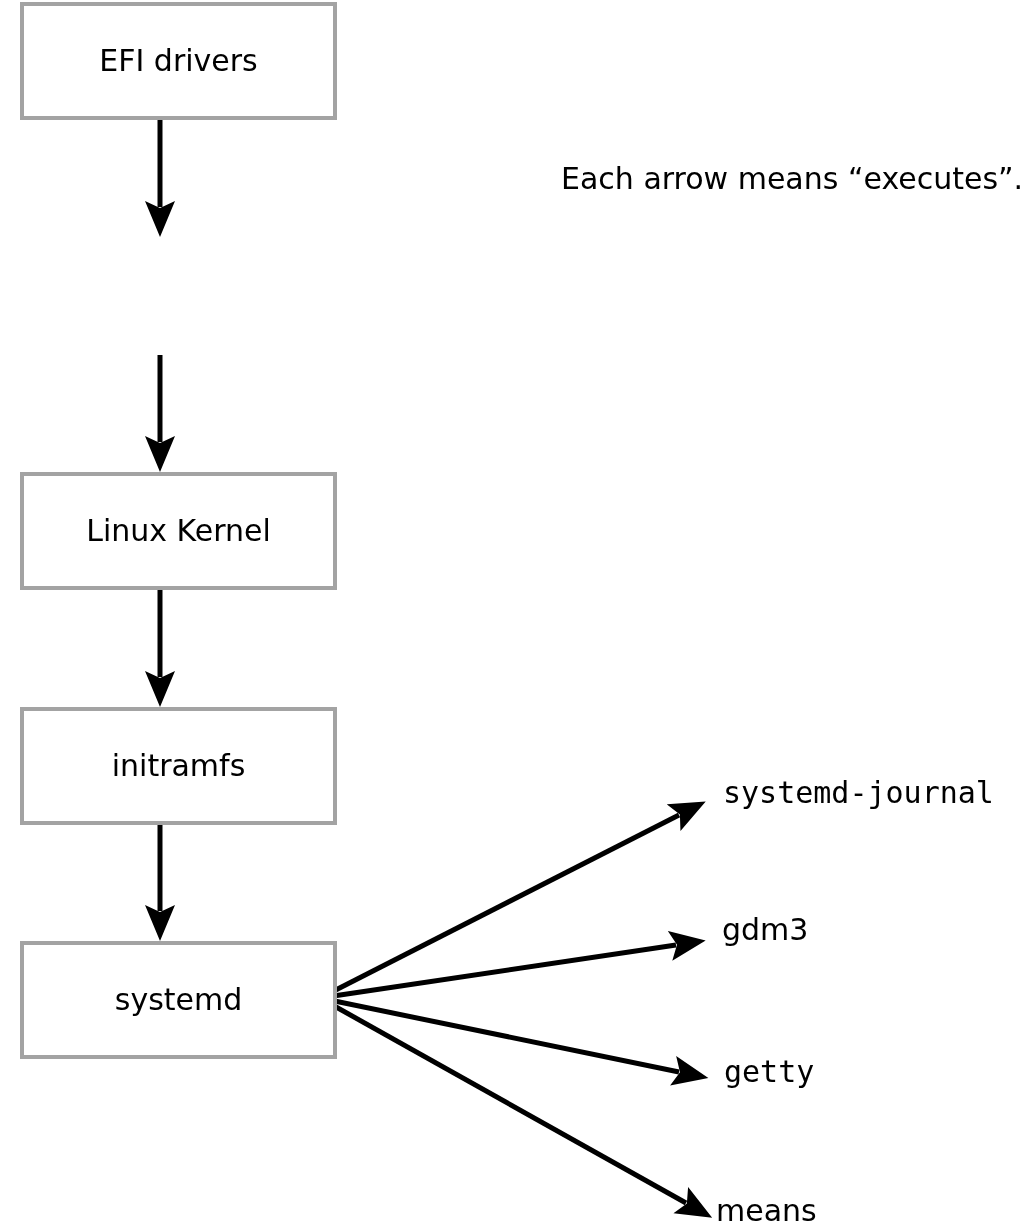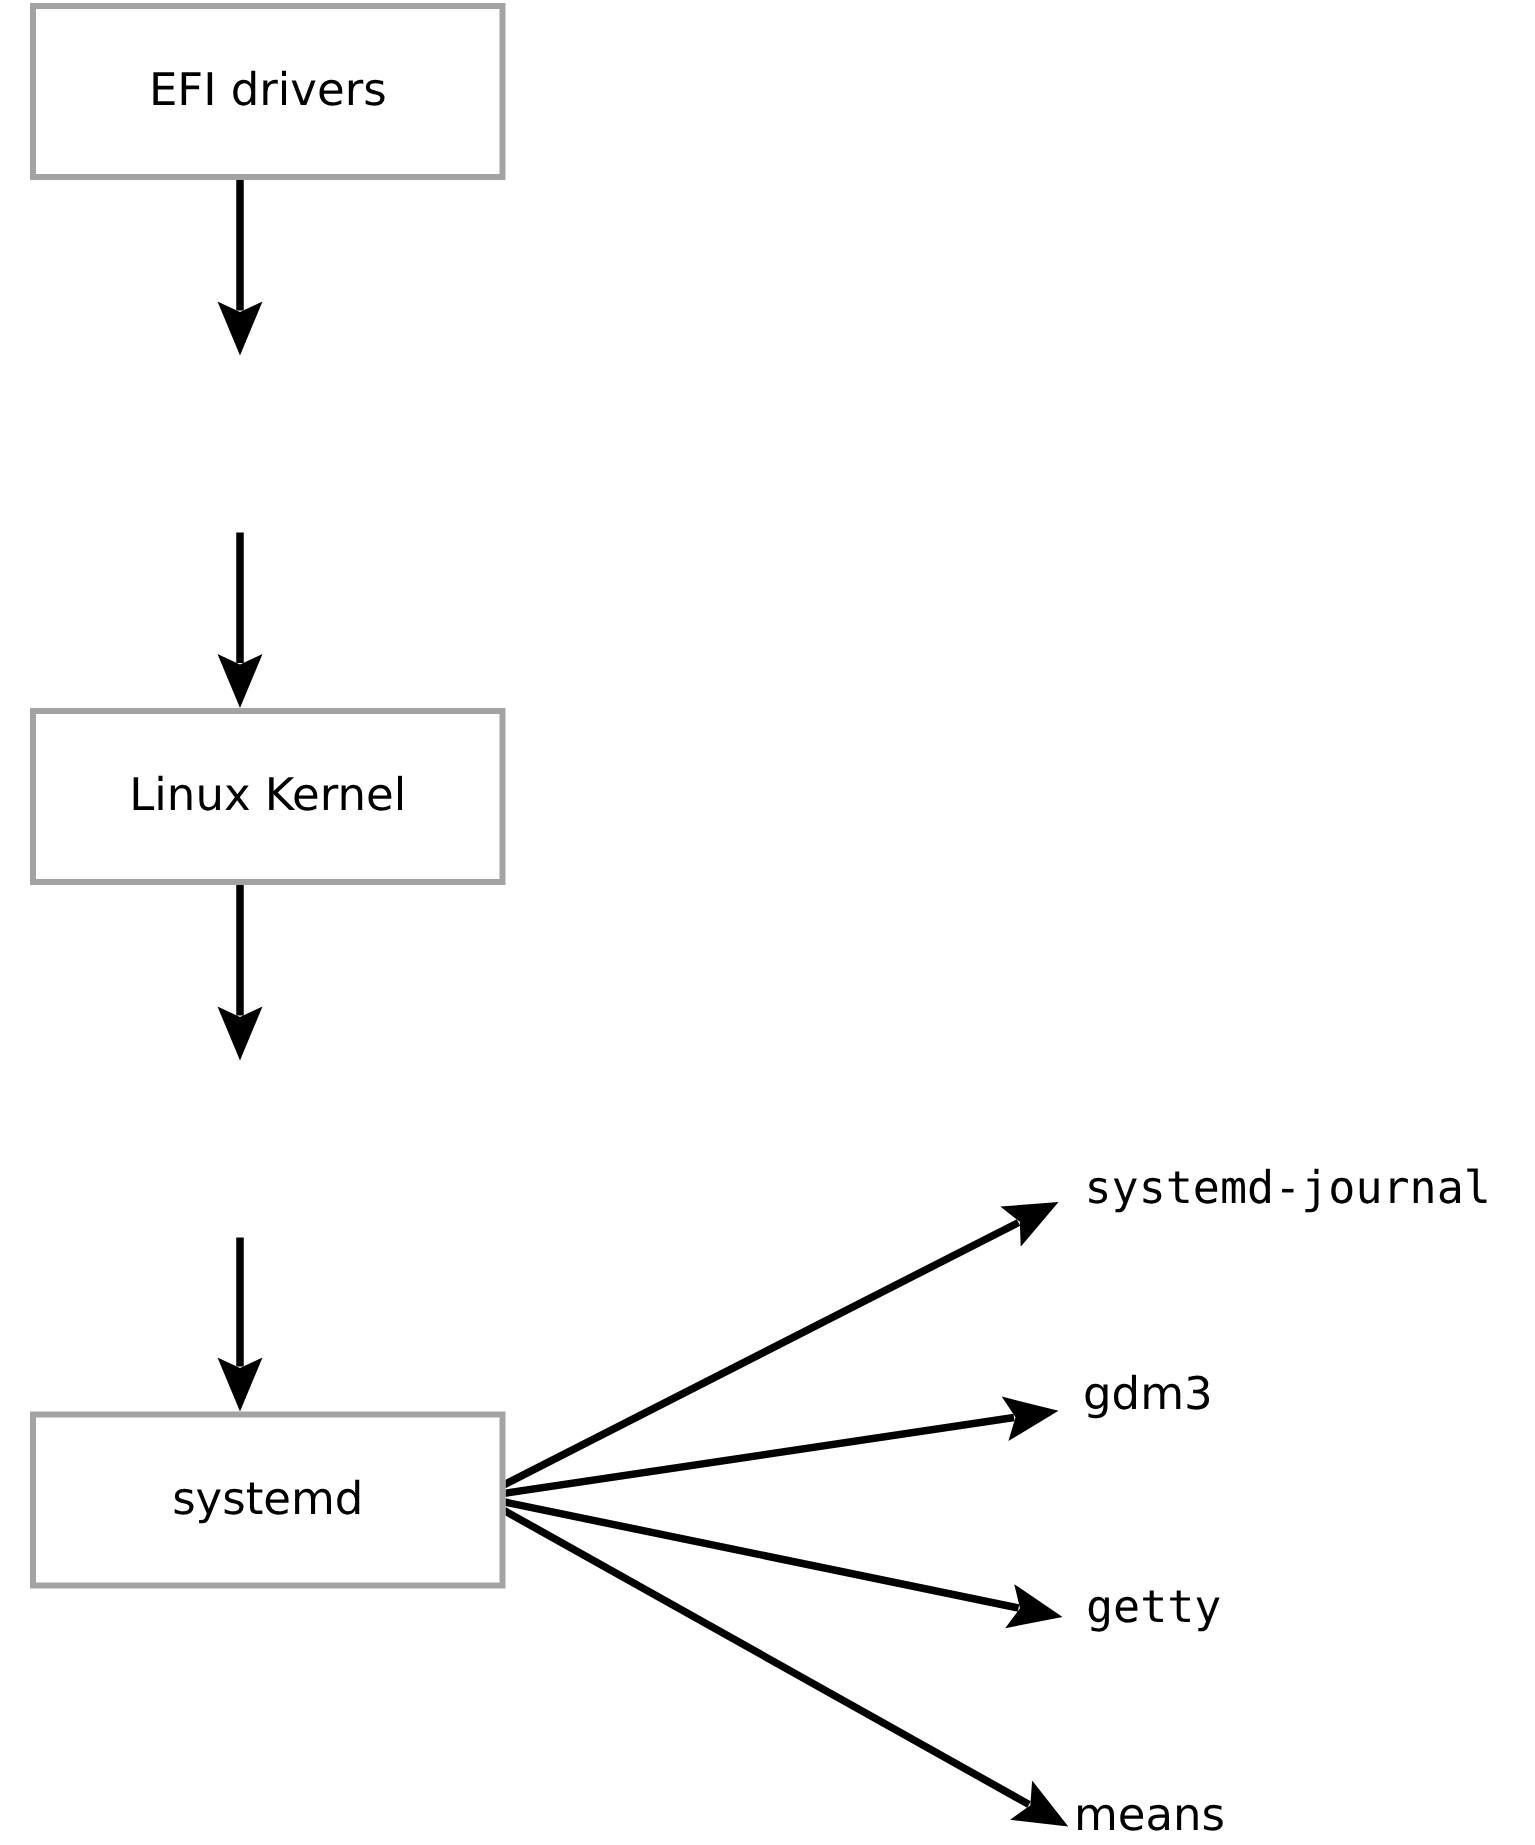--- a/index.html
+++ b/index.html
@@ -98,23 +98,27 @@
     <line x1="320" y1="998" x2="679" y2="1072" marker-end="url(#ah)"></line>
     <line x1="320" y1="998" x2="686" y2="1203" marker-end="url(#ah)"></line>
   </svg>
 
   <div class="node-box" id="box-efi">
     <span class="node-label">EFI drivers</span>
   </div>
   <div class="node-box" id="box-kernel">
     <span class="node-label">Linux Kernel</span>
   </div>
+  <div class="node-box" id="box-initramfs">
+    <span class="node-label">initramfs</span>
+  </div>
   <div class="node-box" id="box-systemd">
     <span class="node-label">systemd</span>
   </div>
 
+  <div class="annotation">Each arrow means “executes”.</div>
 
   <div class="spawn-label mono" id="spawn-label-journal">systemd-journal</div>
   <div class="spawn-label sans" id="spawn-label-gdm3">gdm3</div>
   <div class="spawn-label mono" id="spawn-label-getty">getty</div>
   <div class="spawn-label sans" id="spawn-label-sshd">means</div>
 
 </div>
 
 </body></html>

